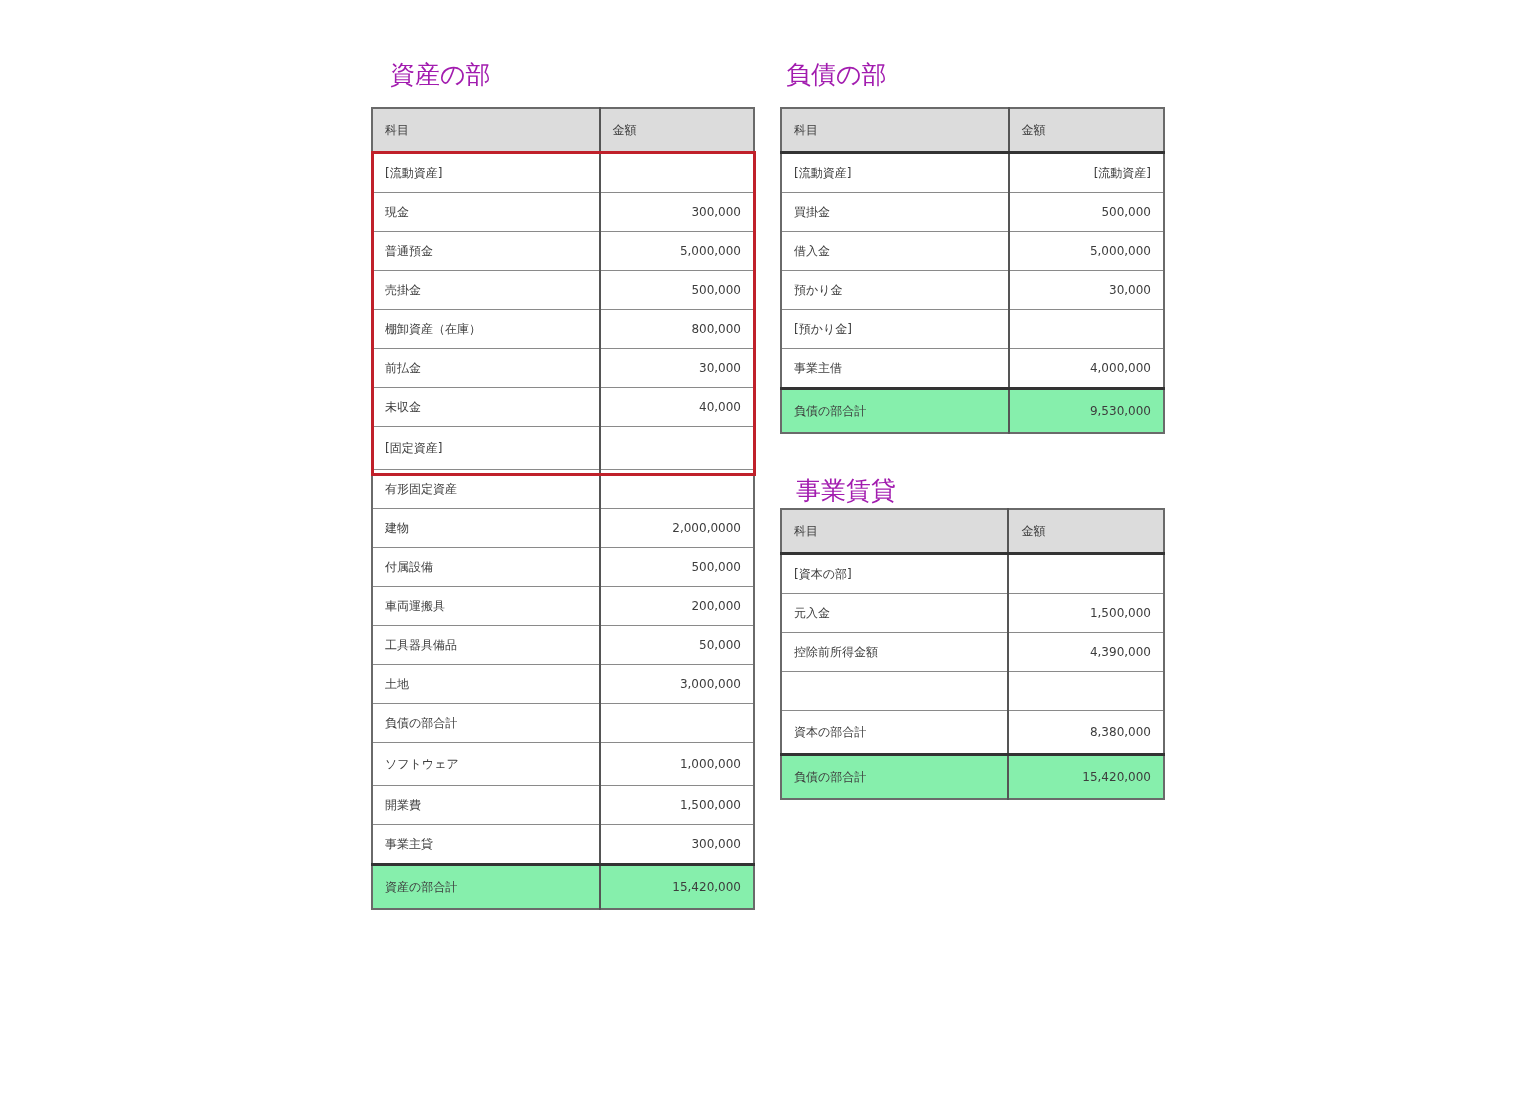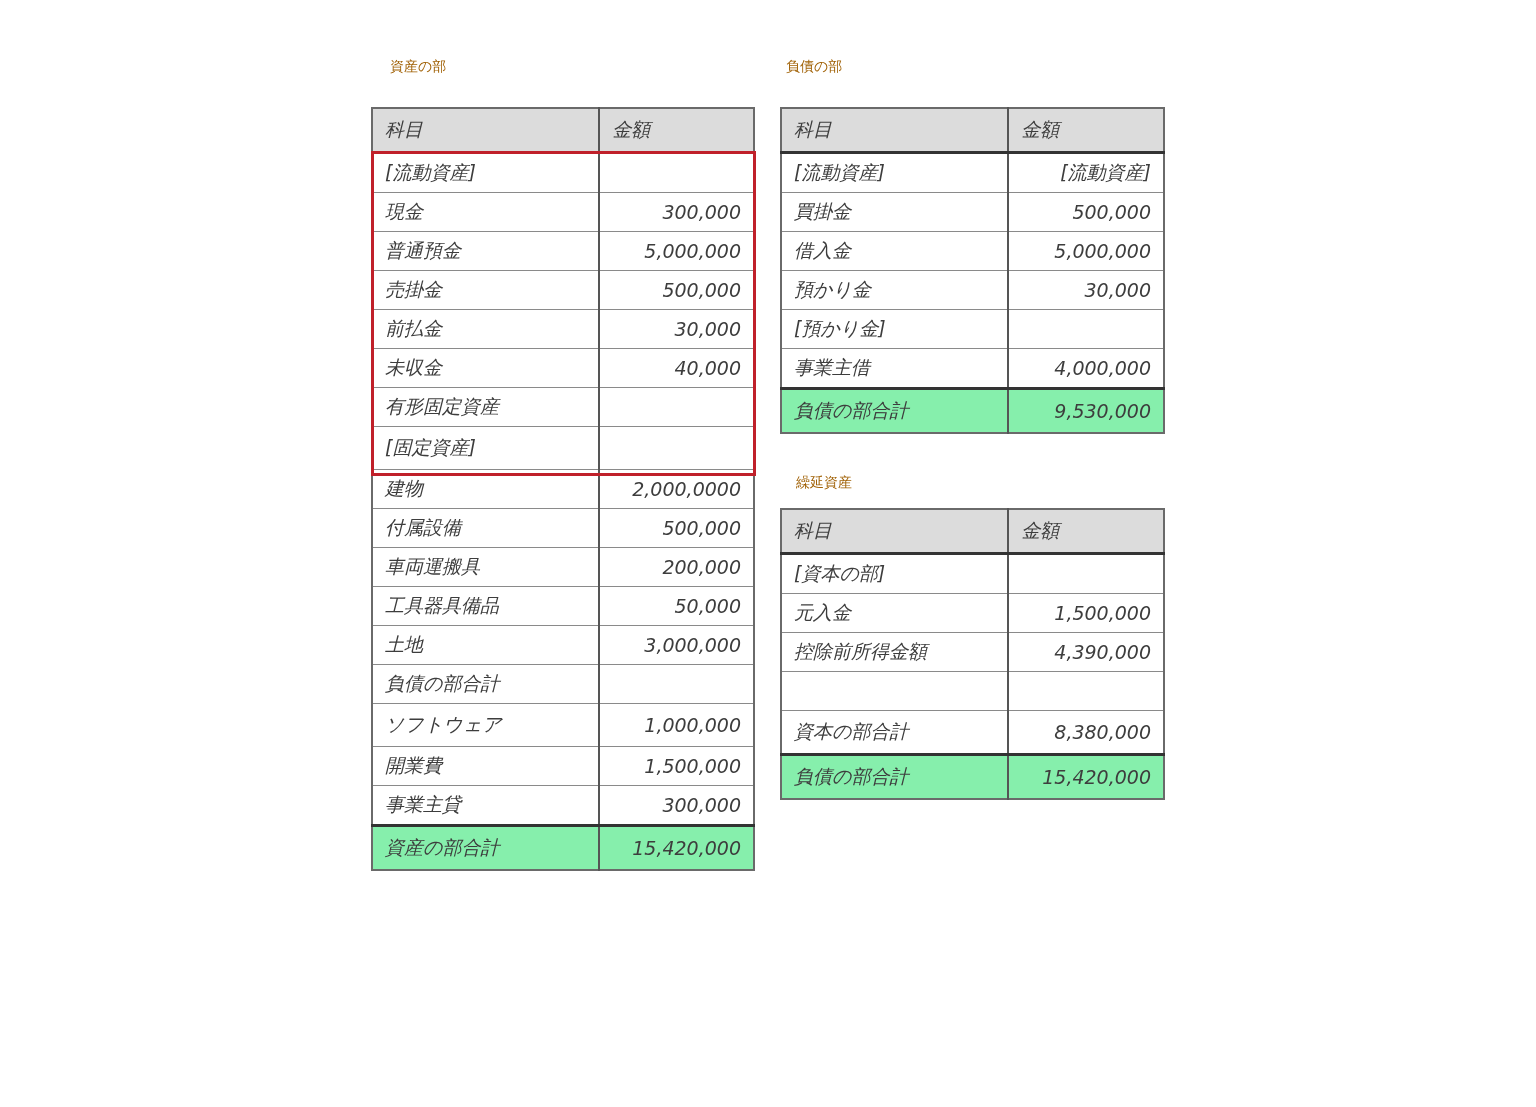--- a/index.html
+++ b/index.html
@@ -1,19 +1,19 @@
 <!DOCTYPE html>
 <html><head>
 <meta charset="utf-8">
 <style>
   html, body { margin:0; padding:0; background:#ffffff; }
   body { width:1536px; height:1107px; position:relative; overflow:hidden;
          font-family:"DejaVu Sans","Liberation Sans",sans-serif; color:#3a3a3a; }
-  .section-title { position:absolute; font-size:14px; color:#a16207; }
-  table.bs { position:absolute; border-collapse:collapse; border:2px solid #6a6a6a; font-size:19px;font-style:italic; }
+  .section-title { position:absolute; font-size:25px; color:#a21caf; }
+  table.bs { position:absolute; border-collapse:collapse; border:2px solid #6a6a6a; font-size:12px; }
   table.bs td, table.bs th { border:1px solid #8a8a8a; padding:0 12px; height:38px; font-weight:normal; color:#3d3d3d; }
   table.bs thead th { background:#dcdcdc; text-align:left; height:42px; border-bottom:3px solid #333; }
   table.bs td.amt { text-align:right; }
   table.bs tr.total td { background:#86efac; height:42px; border-top:3px solid #333; }
   table.bs td.col1, table.bs th.col1 { border-right:2px solid #555; }
   .red-label { color:#d24b4b; }
   .highlight-box { position:absolute; border:3px solid #c0202a; pointer-events:none; }
 </style>
 </head>
 <body>
@@ -41,33 +41,37 @@
       </tr>
     <tr>
         <td class="col1">普通預金</td>
         <td class="amt">5,000,000</td>
       </tr>
     <tr>
         <td class="col1">売掛金</td>
         <td class="amt">500,000</td>
       </tr>
     <tr>
+        <td class="col1 red-label">棚卸資産（在庫）</td>
+        <td class="amt">800,000</td>
+      </tr>
+    <tr>
         <td class="col1">前払金</td>
         <td class="amt">30,000</td>
       </tr>
     <tr>
         <td class="col1">未収金</td>
         <td class="amt">40,000</td>
       </tr>
     <tr>
-        <td class="col1">有形固定資産</td>
+        <td class="col1" style="height:42px">[固定資産]</td>
         <td class="amt"></td>
       </tr>
     <tr>
-        <td class="col1" style="height:42px">[固定資産]</td>
+        <td class="col1">有形固定資産</td>
         <td class="amt"></td>
       </tr>
     <tr>
         <td class="col1">建物</td>
         <td class="amt">2,000,0000</td>
       </tr>
     <tr>
         <td class="col1">付属設備</td>
         <td class="amt">500,000</td>
       </tr>
@@ -144,21 +148,21 @@
         <td class="col1">事業主借</td>
         <td class="amt">4,000,000</td>
       </tr>
     <tr class="total">
         <td class="col1">負債の部合計</td>
         <td class="amt">9,530,000</td>
       </tr>
   </tbody>
 </table>
 
-<div class="section-title" style="left:796px;top:474px;">繰延資産</div>
+<div class="section-title" style="left:796px;top:474px;">事業賃貸</div>
 <table class="bs" style="left:780px;top:508px;width:385px;">
   <colgroup>
       <col style="width:229px">
       <col style="width:156px">
     </colgroup>
   <thead>
     <tr>
       <th class="col1">科目</th>
       <th>金額</th>
     </tr>

